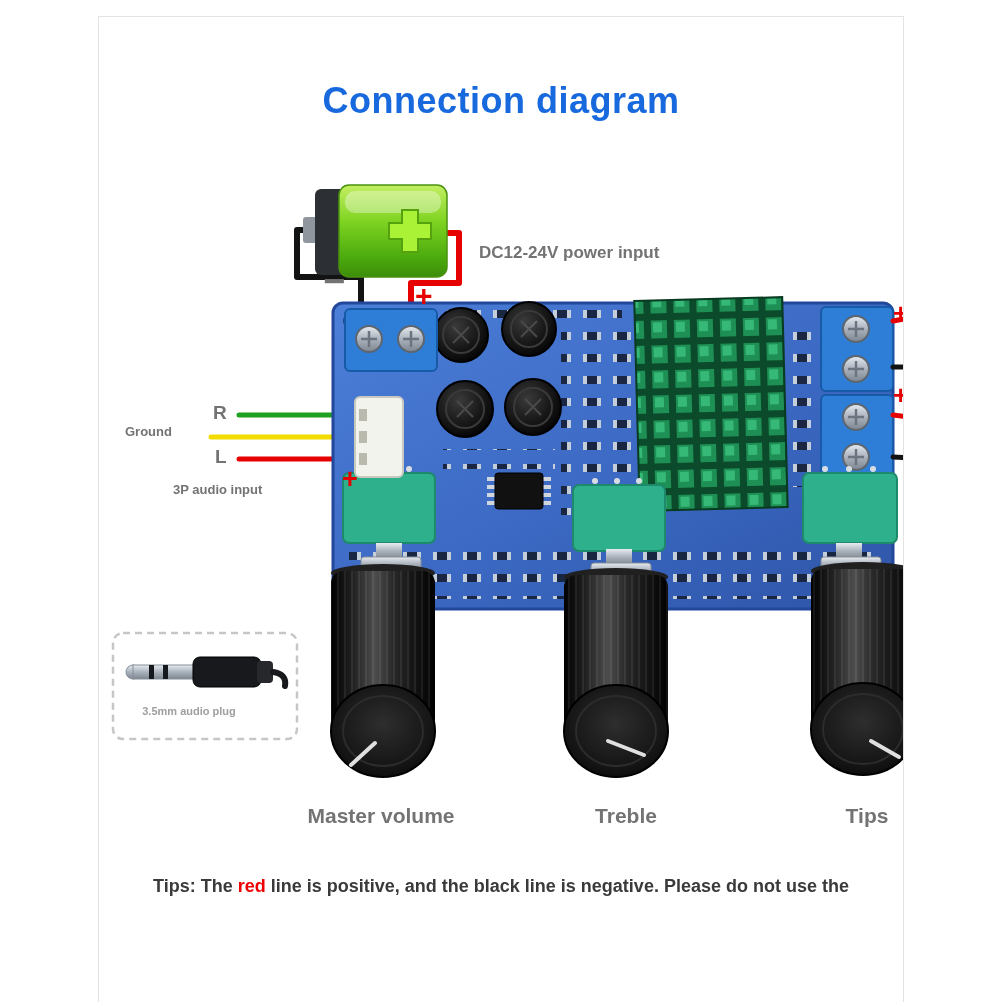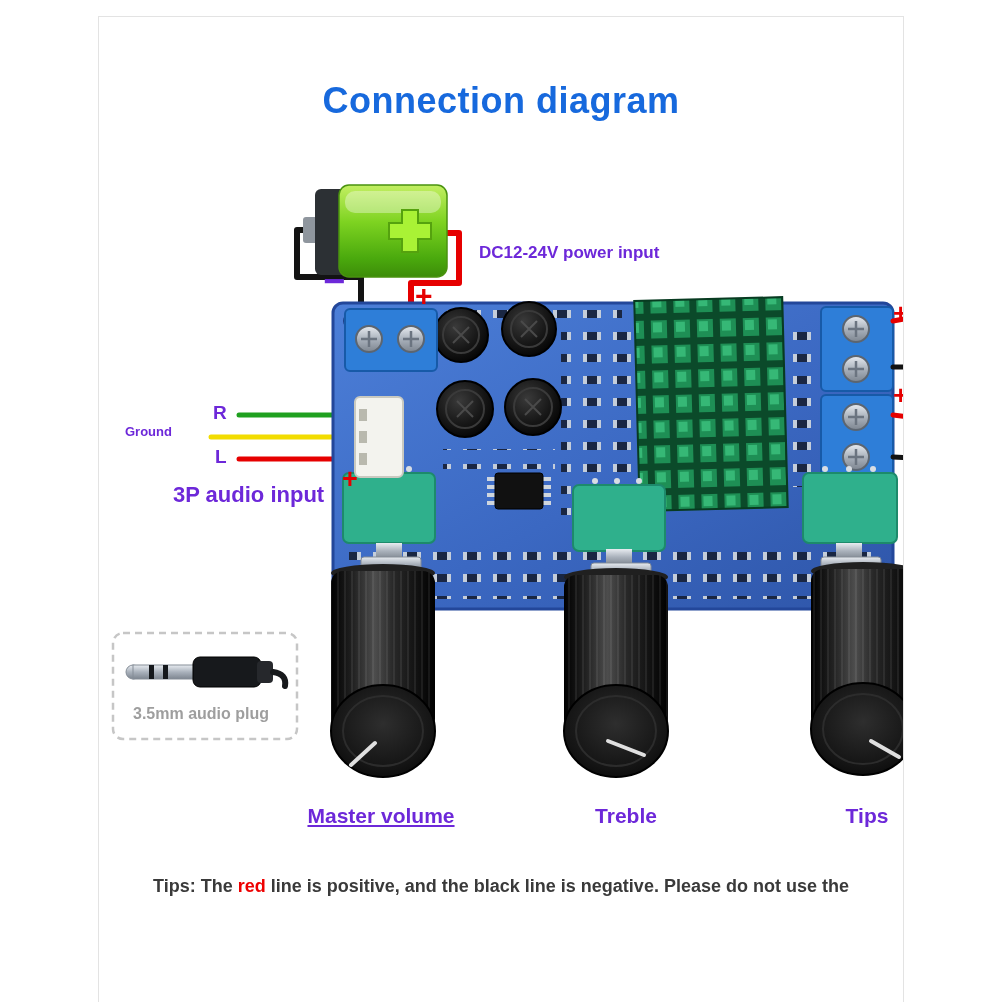--- a/index.html
+++ b/index.html
@@ -4,38 +4,38 @@
 <style>
   html,body { margin:0; padding:0; background:#fff; }
   #canvas {
     position:relative; width:806px; height:1002px; margin:16px auto;
     background:#ffffff; overflow:hidden; border:1px solid #e3e3e3; box-sizing:border-box;
     font-family:"Liberation Sans", sans-serif;
   }
   #gfx { position:absolute; left:0; top:0; z-index:1; }
   .lbl {
     position:absolute; z-index:2; font-family:"Liberation Sans", sans-serif;
-    font-weight:bold; color:#6d28d9; white-space:nowrap; line-height:1.1;
+    font-weight:bold; color:#737373; white-space:nowrap; line-height:1.1;
   }
   .title { left:0; right:0; top:64px; text-align:center; font-size:36px; color:#1769dd; letter-spacing:0.5px; }
   .dc-label   { left:380px; top:227px; font-size:17px; }
   .bat-minus  { left:224px; top:244px; font-size:38px; }
   .bat-plus   { left:316px; top:262px; font-size:30px; color:#e60000; }
   .in-r       { left:114px; top:386px; font-size:19px; }
   .in-ground  { left:26px;  top:408px; font-size:13px; }
   .in-l       { left:116px; top:430px; font-size:19px; }
-  .in-label   { left:74px;  top:466px; font-size:22px; }
+  .in-label   { left:74px;  top:466px; font-size:13px; }
   .in-plus    { left:243px; top:448px; font-size:27px; color:#e60000; }
   .spk-plus-r { left:794px; top:282px; font-size:26px; color:#e60000; }
   .spk-plus-l { left:794px; top:364px; font-size:26px; color:#e60000; }
   .spk-r      { left:878px; top:352px; font-size:20px; }
   .spk-l      { left:882px; top:490px; font-size:20px; }
-  .plug-label { left:18px; top:688px; width:168px; text-align:center; font-size:16px; color:#9e9e9e; white-space:normal; }
+  .plug-label { left:6px; top:688px; width:168px; text-align:center; font-size:11px; color:#9e9e9e; white-space:normal; }
   .knob-label { width:190px; text-align:center; font-size:21px; top:787px; }
-  .knob-label-1 { left:187px;text-decoration:underline; }
+  .knob-label-1 { left:187px; }
   .knob-label-2 { left:432px; }
   .knob-label-3 { left:673px; }
   .tips { left:0; right:0; text-align:center; font-size:18px; color:#3a3a3a; }
   .tips-1 { top:860px; }
   .tips-2 { top:894px; }
   .tips .red-word { color:#ee0000; }
 </style>
 </head>
 <body>
 

